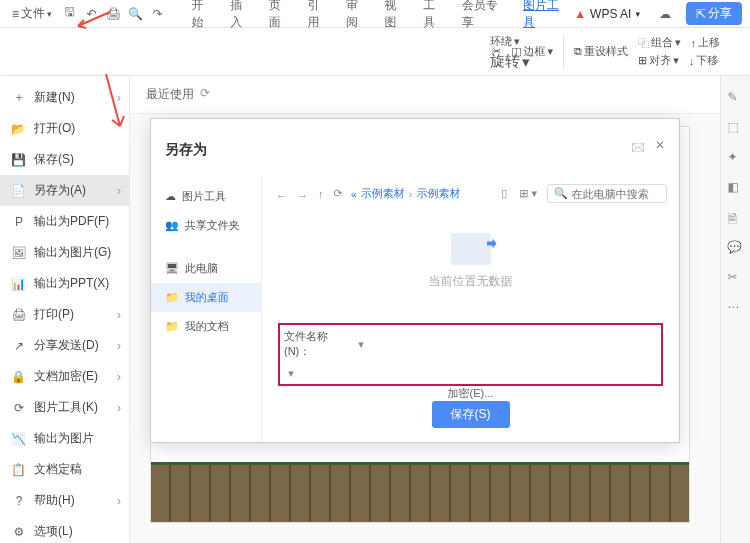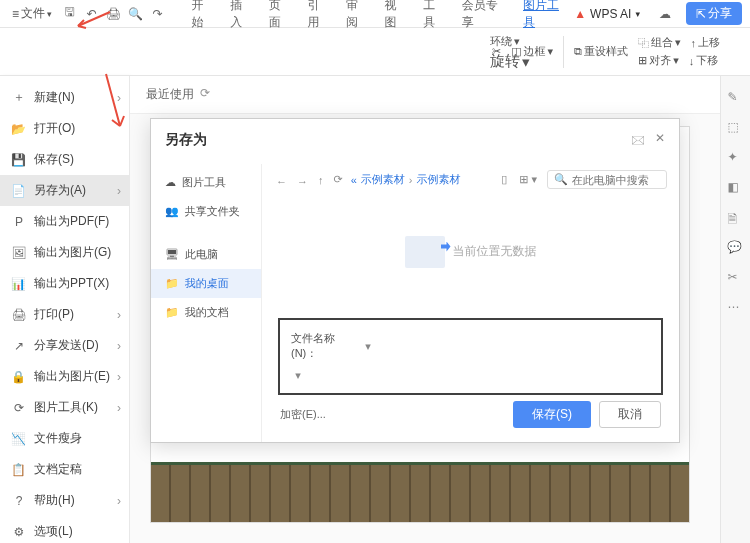--- a/index.html
+++ b/index.html
@@ -28,47 +28,47 @@
 
 .content-area { flex: 1; position: relative; background: #fafafa; }
 .recent-header { padding: 10px 16px; color: #666; display: flex; align-items: flex-start; gap: 6px; background: #fff; border-bottom: 1px solid #eee; }
 .doc-preview { position: absolute; top: 50px; left: 20px; right: 30px; bottom: 20px; background: #fff; border: 1px solid #ddd; }
 .doc-img { position: absolute; bottom: 0; left: 0; right: 0; height: 60px; background: repeating-linear-gradient(90deg, #7a6849 0 18px, #5c4d35 18px 20px); border-top: 3px solid #3d5c3d; }
 
 .right-sidebar { width: 30px; background: #f7f7f7; border-left: 1px solid #e5e5e5; display: flex; flex-direction: column; align-items: center; gap: 14px; padding-top: 14px; }
 .rs-icon { width: 16px; height: 16px; color: #888; cursor: pointer; }
 
 .save-dialog { position: absolute; left: 150px; top: 118px; width: 530px; height: 325px; background: #fff; border: 1px solid #ccc; box-shadow: 0 4px 20px rgba(0,0,0,0.15); display: flex; flex-direction: column; z-index: 100; }
-.dlg-header { display: flex; align-items: flex-start; padding: 12px 14px; }
+.dlg-header { display: flex; align-items: flex-end; padding: 19px 14px; }
 .dlg-title { font-size: 14px; font-weight: 600; flex: 1; }
 .dlg-header-icons { display: flex; gap: 10px; color: #888; }
 .dlg-header-icons span { cursor: pointer; }
 .dlg-body { display: flex; flex: 1; min-height: 0; }
 .dlg-sidebar { width: 110px; padding: 4px 0; }
 .dlg-side-item { display: flex; align-items: center; gap: 6px; padding: 7px 14px; color: #555; cursor: pointer; font-size: 11px; }
 .dlg-side-item.selected { background: #eaf1fc; color: #2b73de; }
 .dlg-main { flex: 1; display: flex; flex-direction: column; border-left: 1px solid #eee; }
 .dlg-nav { display: flex; align-items: center; gap: 6px; padding: 6px 12px; font-size: 11px; }
 .dlg-nav .nav-btn { color: #888; cursor: pointer; padding: 2px; }
 .breadcrumb { color: #2b73de; display: flex; align-items: center; gap: 4px; }
 .breadcrumb .sep-bc { color: #999; }
 .nav-right { margin-left: auto; display: flex; gap: 8px; align-items: center; }
 .search-box { border: 1px solid #ddd; border-radius: 3px; padding: 2px 6px; display: flex; align-items: center; gap: 4px; color: #999; width: 120px; }
 .search-box input { border: none; outline: none; width: 90px; font-size: 11px; }
-.dlg-files { flex: 1; display: flex; flex-direction: row; align-items: center; justify-content: center; color: #aaa; gap: 8px; }
+.dlg-files { flex: 1; display: flex; flex-direction: column; align-items: center; justify-content: center; color: #aaa; gap: 8px; }
 .empty-folder { width: 40px; height: 32px; background: #e8eef7; border-radius: 2px; position: relative; }
 .empty-folder::after { content: ""; position: absolute; right: -6px; top: 6px; width: 10px; height: 10px; background: #4c8bf5; clip-path: polygon(0 30%, 60% 30%, 60% 0, 100% 50%, 60% 100%, 60% 70%, 0 70%); }
 .dlg-bottom { padding: 10px 16px 14px; }
 .form-row { display: flex; align-items: center; gap: 8px; margin-bottom: 8px; font-size: 11px; }
 .form-label { width: 62px; color: #555; }
 .form-input { flex: 1; border: 1px solid #4c8bf5; padding: 4px 6px; font-size: 11px; outline: none; }
 .form-input.name { border-color: #ccc; }
 .form-dd { width: 14px; text-align: center; color: #888; }
-.highlight-box { border: 2px solid #404040; padding: 11px; margin-bottom: 6px; }
-.dlg-actions { display: flex; justify-content: space-between; align-items: center; padding: 0 2px; }
+.highlight-box { border: 2px solid #be185d; padding: 4px; }
+.dlg-actions { display: flex; justify-content: flex-start; align-items: center; padding: 0 2px; flex-direction: column; }
 .encrypt { color: #666; font-size: 11px; cursor: pointer; }
 .btns { display: flex; gap: 8px; }
 .btn { padding: 4px 18px; border-radius: 3px; cursor: pointer; font-size: 12px; border: 1px solid transparent; }
 .btn-primary { background: #4c8bf5; color: #fff; }
 .btn-secondary { background: #fff; border-color: #ccc; color: #555; }
 
 .arrow-red { position: absolute; z-index: 50; pointer-events: none; }
 .arrow1 { left: 72px; top: 10px; width: 40px; height: 24px; }
 .arrow2 { left: 98px; top: 72px; width: 30px; height: 60px; }
 svg { display: block; }
@@ -163,31 +163,31 @@
         <span>打印(P)</span>
         <span class="chevron">›</span>
       </div>
       <div class="menu-item">
         <span class="menu-icon">↗</span>
         <span>分享发送(D)</span>
         <span class="chevron">›</span>
       </div>
       <div class="menu-item">
         <span class="menu-icon">🔒</span>
-        <span>输出为图片(E)</span>
+        <span>文档加密(E)</span>
         <span class="chevron">›</span>
       </div>
       <div class="menu-item">
         <span class="menu-icon">⟳</span>
         <span>图片工具(K)</span>
         <span class="chevron">›</span>
       </div>
       <div class="menu-item">
         <span class="menu-icon">📉</span>
-        <span>文件瘦身</span>
+        <span>输出为图片</span>
       </div>
       <div class="menu-item">
         <span class="menu-icon">📋</span>
         <span>文档定稿</span>
       </div>
       <div class="menu-item">
         <span class="menu-icon">?</span>
         <span>帮助(H)</span>
         <span class="chevron">›</span>
       </div>
@@ -278,21 +278,20 @@
             <span class="form-dd">▾</span>
           </div>
           <div class="form-row" style="margin-bottom:0;">
             <span class="form-dd">▾</span>
           </div>
         </div>
         <div class="dlg-actions">
           <span class="encrypt">加密(E)...</span>
           <div class="btns">
             <span class="btn btn-primary">保存(S)</span>
-            <span class="btn btn-secondary">取消</span>
           </div>
         </div>
       </div>
     </div>
   </div>
 </div>
 
 <svg class="arrow-red arrow1" viewBox="0 0 40 24">
     <path d="M38 2 L6 16" stroke="#e74c3c" stroke-width="2" fill="none"></path>
     <path d="M6 16 L12 10 M6 16 L14 18" stroke="#e74c3c" stroke-width="2" fill="none"></path>

